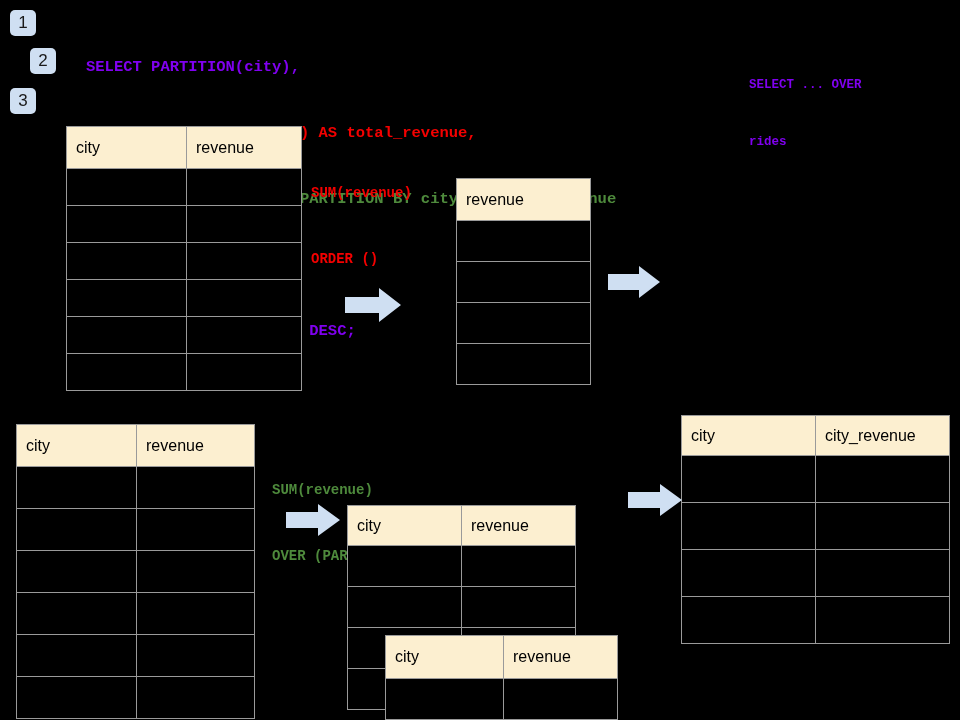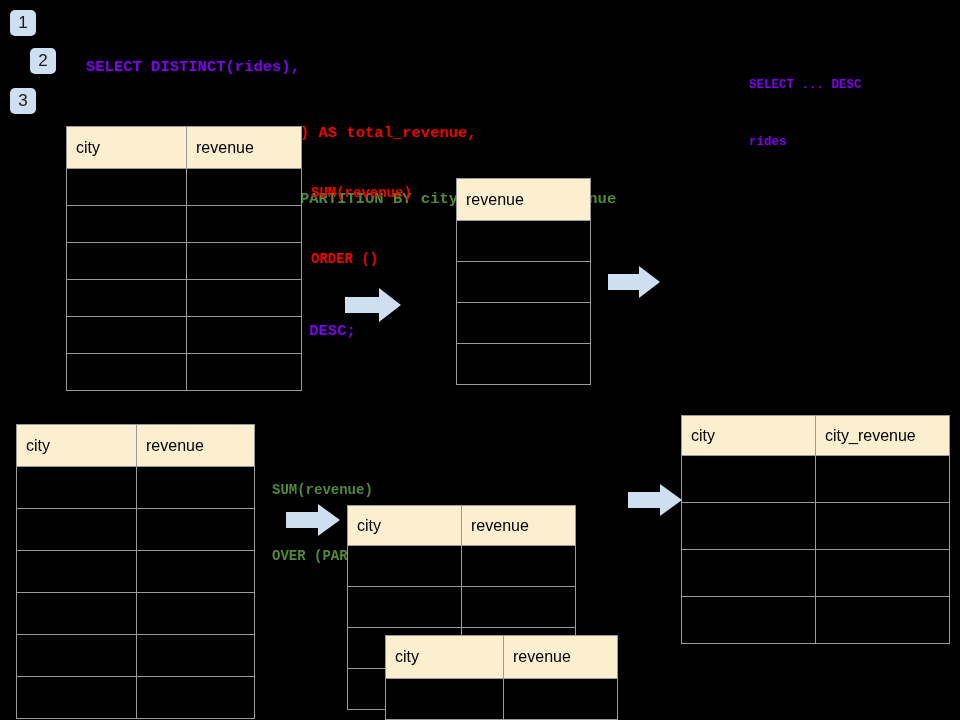--- a/index.html
+++ b/index.html
@@ -95,29 +95,29 @@
 </head>
 <body>
 
 <div id="canvas">
 
   <div class="badge" style="left:10px; top:10px;">1</div>
   <div class="badge" style="left:30px; top:48px;">2</div>
   <div class="badge" style="left:10px; top:88px;">3</div>
 
   <div class="sql" style="left:86px; top:12px;">
-    <div class="sql-line" style="color:#8000f0;">SELECT DISTINCT(rides),</div>
+    <div class="sql-line" style="color:#8000f0;">SELECT PARTITION(city),</div>
     <div class="sql-line" style="color:#f40000;">    SUM(revenue) OVER () AS total_revenue,</div>
     <div class="sql-line" style="color:#4e8a3c;">    SUM(revenue) OVER (PARTITION BY city) as city_revenue</div>
     <div class="sql-line" style="color:#8000f0;">  FROM rides</div>
     <div class="sql-line" style="color:#8000f0;">  ORDER by city_revenue DESC;</div>
   </div>
 
   <div class="side-note" style="left:749px; top:38px; color:#8000f0;">
-    <div>SELECT ... DESC</div>
+    <div>SELECT ... OVER</div>
     <div>rides</div>
   </div>
 
   <div class="annot" style="left:311px; top:138px; color:#f40000;">
     <div>SUM(revenue)</div>
     <div>ORDER ()</div>
   </div>
 
   <div class="annot" style="left:272px; top:435px; color:#4e8a3c;">
     <div>SUM(revenue)</div>

